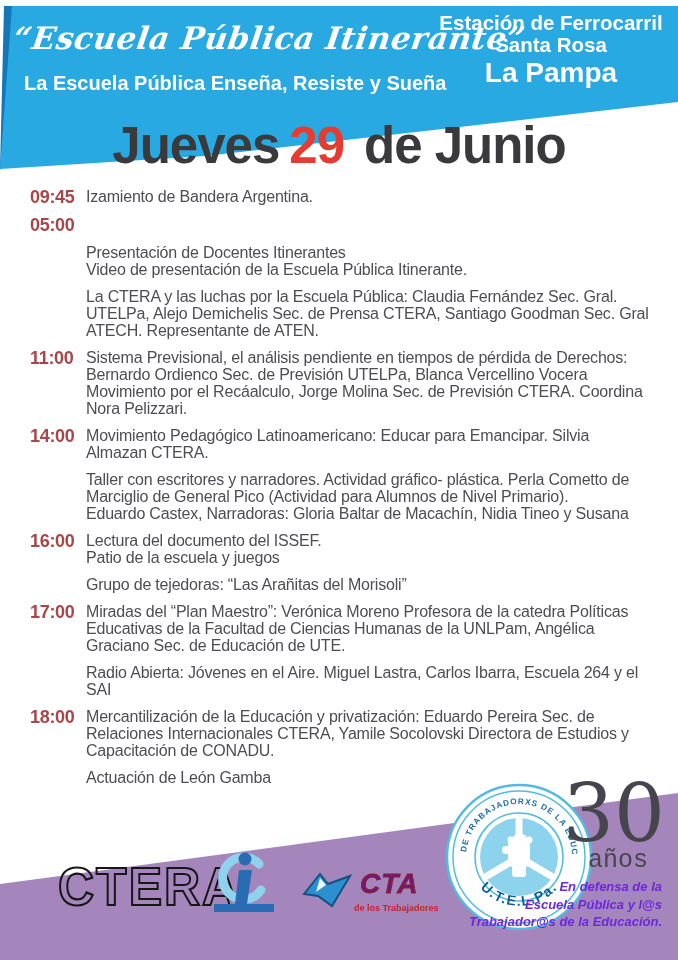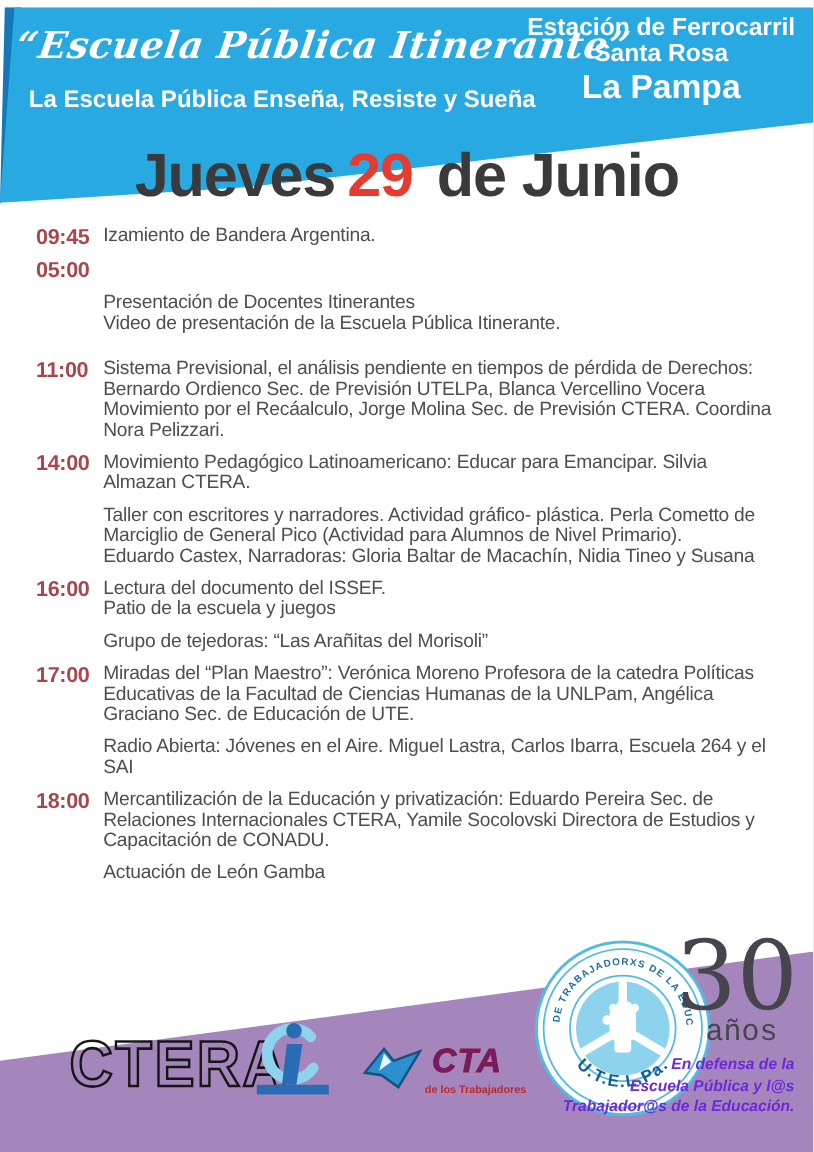--- a/index.html
+++ b/index.html
@@ -90,20 +90,25 @@
       </div>
       <div class="row">
         <div class="time"></div>
         <div class="entry">
           <div class="line">Presentación de Docentes Itinerantes</div>
           <div class="line">Video de presentación de la Escuela Pública Itinerante.</div>
         </div>
       </div>
       <div class="row">
         <div class="time"></div>
+        <div class="entry">
+          <div class="line">La CTERA y las luchas por la Escuela Pública: Claudia Fernández Sec. Gral.</div>
+          <div class="line">UTELPa, Alejo Demichelis Sec. de Prensa CTERA, Santiago Goodman Sec. Gral</div>
+          <div class="line">ATECH. Representante de ATEN.</div>
+        </div>
       </div>
       <div class="row">
         <div class="time">11:00</div>
         <div class="entry">
           <div class="line">Sistema Previsional, el análisis pendiente en tiempos de pérdida de Derechos:</div>
           <div class="line">Bernardo Ordienco Sec. de Previsión UTELPa, Blanca Vercellino Vocera</div>
           <div class="line">Movimiento por el Recáalculo, Jorge Molina Sec. de Previsión CTERA. Coordina</div>
           <div class="line">Nora Pelizzari.</div>
         </div>
       </div>

